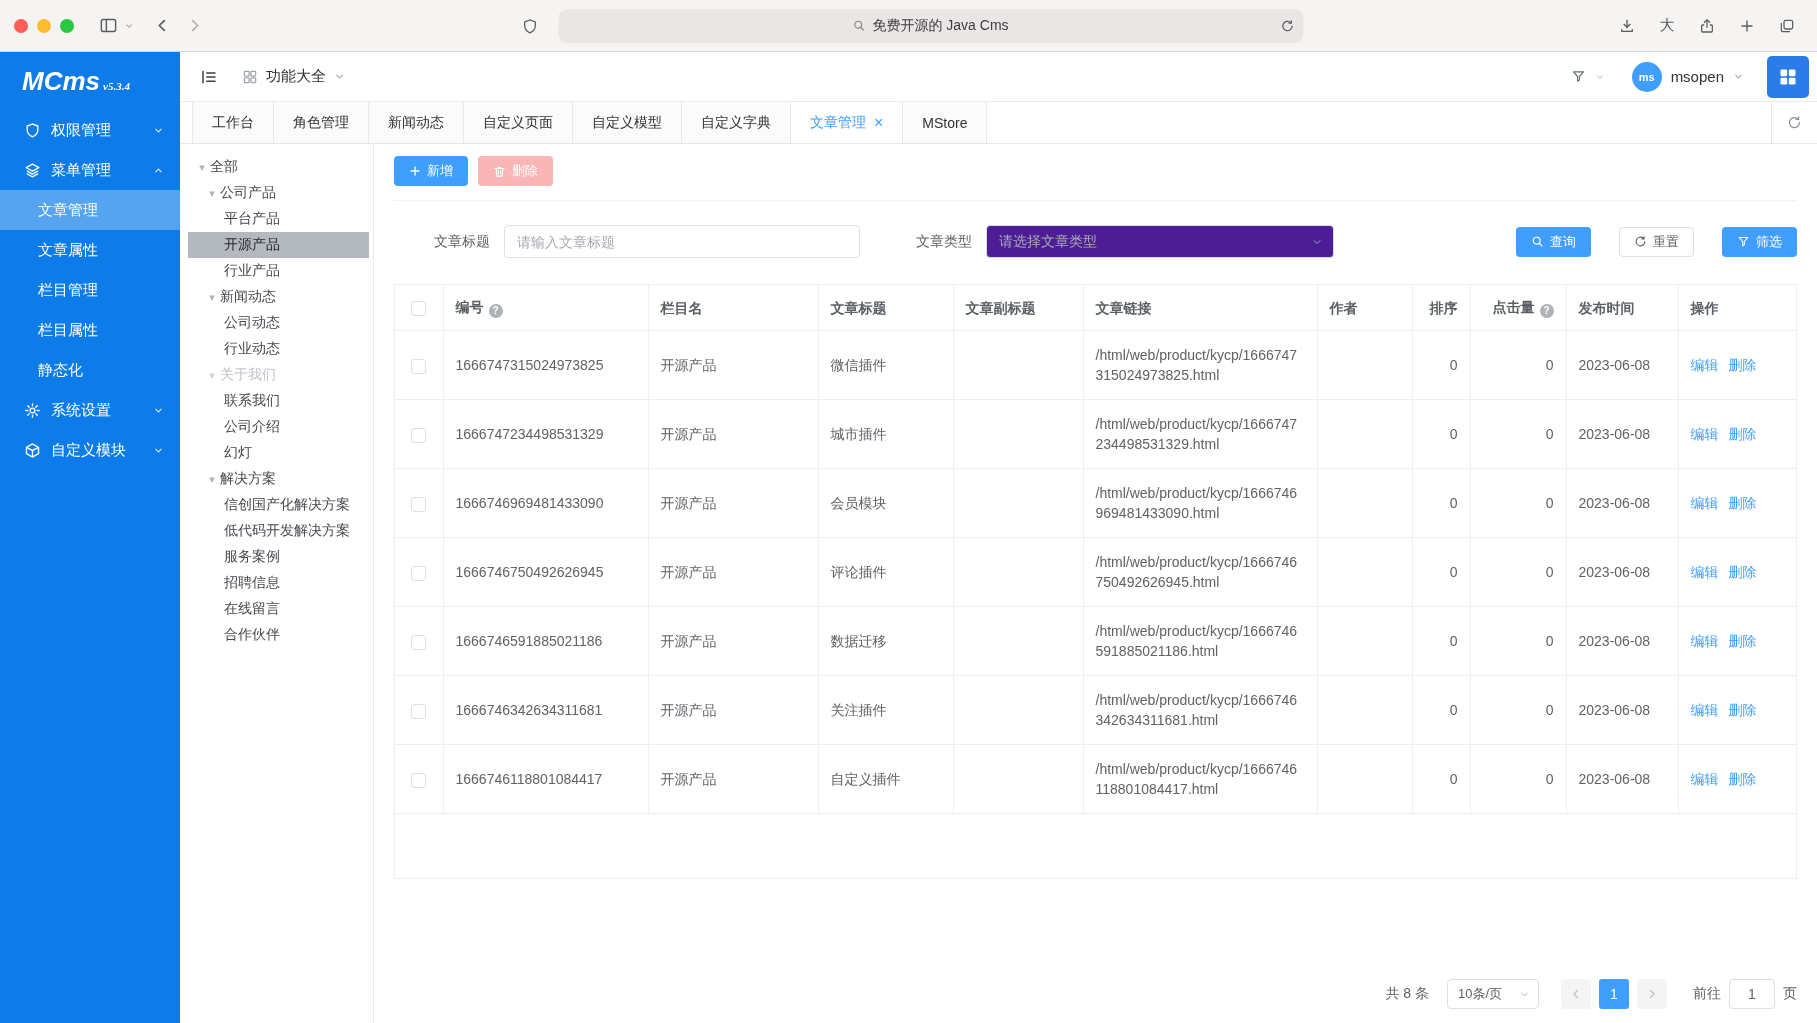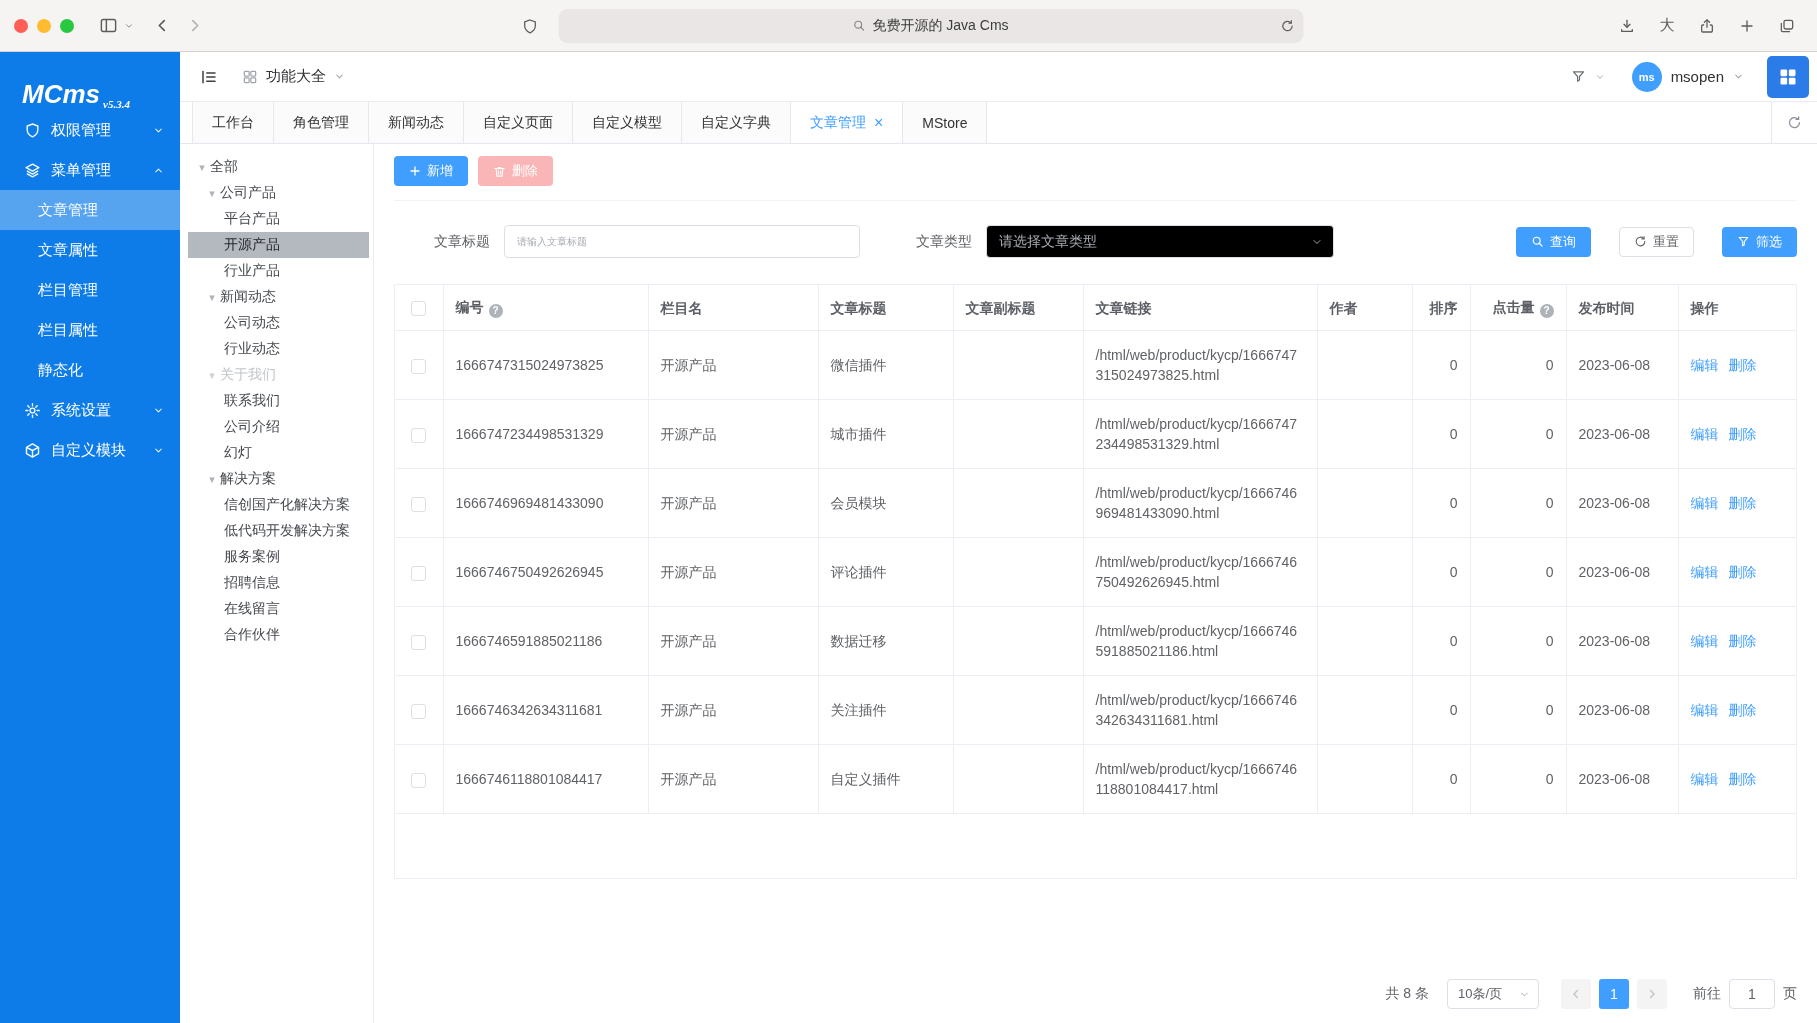--- a/index.html
+++ b/index.html
@@ -20,21 +20,21 @@
   .addr-center{position:absolute;left:50%;top:50%;transform:translate(-50%,-50%);display:flex;align-items:flex-end;gap:12px;}
   .addr{width:745px;height:34px;background:#e9e6e5;border-radius:9px;position:relative;display:flex;align-items:center;justify-content:center;gap:7px;color:#3c3c3c;font-size:14px;cursor:text;}
   .addr .a-refresh{position:absolute;right:9px;color:#5c5c5c;cursor:pointer;}
   .addr .a-search{color:#8a8887;}
   .chrome-right{margin-left:auto;display:flex;align-items:center;gap:8px;}
   .txt-icon{font-size:15px;color:#5c5c5c;}
 
   
   .app{display:flex;height:calc(100% - 52px);}
   .sidebar{width:180px;background:#0d7ce8;color:#fff;flex-shrink:0;}
-  .logo-row{height:58px;display:flex;align-items:flex-end;padding-left:22px;}
+  .logo-row{height:58px;display:flex;align-items:center;padding-left:22px;}
   .logo{font-size:26px;font-weight:bold;font-style:italic;}
   .logo-ver{font-size:11px;font-style:italic;font-weight:bold;margin-left:3px;margin-top:9px;font-family:Liberation Serif, serif;}
   .menu-item{height:40px;display:flex;align-items:center;gap:10px;padding:0 16px 0 24px;font-size:15px;cursor:pointer;}
   .mi-icon{display:flex;opacity:.95;}
   .mi-caret{margin-left:auto;display:flex;opacity:.9;}
   .mi-caret.up{transform:rotate(180deg);}
   .submenu-item{height:40px;display:flex;align-items:center;padding-left:38px;font-size:15px;cursor:pointer;}
   .submenu-item.active{background:rgba(255,255,255,.3);}
 
   .main{flex:1;display:flex;flex-direction:column;min-width:0;}
@@ -74,24 +74,24 @@
   .content{flex:1;min-width:0;display:flex;flex-direction:column;padding:12px 20px 0;}
 
   
   .toolbar{display:flex;gap:10px;padding-bottom:14px;border-bottom:1px solid #f2f3f5;}
   .btn{height:30px;border-radius:4px;font-size:13px;display:inline-flex;align-items:center;gap:6px;padding:0 14px;border:1px solid transparent;color:#fff;}
   .btn-primary{background:#409eff;}
   .btn-danger-dis{background:#fab6b6;cursor:not-allowed;}
   .btn-plain{background:#fff;border-color:#dcdfe6;color:#606266;}
   .filter-row{display:flex;align-items:center;margin-top:24px;padding-left:40px;}
   .f-label{font-size:14px;color:#606266;margin-right:14px;white-space:nowrap;}
-  .f-input{width:356px;height:33px;border:1px solid #dcdfe6;border-radius:4px;padding:0 12px;font-size:10px;color:#606266;background:#fff;}
+  .f-input{width:356px;height:33px;border:1px solid #dcdfe6;border-radius:4px;padding:0 12px;font-size:14px;color:#606266;background:#fff;}
   .f-input::placeholder{color:#a8abb2;}
   .filter-gap{width:56px;}
-  .f-select{width:348px;height:33px;border:1px solid #dcdfe6;border-radius:4px;padding:0 10px 0 12px;display:flex;align-items:center;justify-content:space-between;color:#a8abb2;font-size:14px;background:#000000;cursor:pointer;}
+  .f-select{width:348px;height:33px;border:1px solid #dcdfe6;border-radius:4px;padding:0 10px 0 12px;display:flex;align-items:center;justify-content:space-between;color:#a8abb2;font-size:14px;background:#4c1d95;cursor:pointer;}
   .filter-actions{margin-left:auto;display:flex;gap:28px;}
 
   
   .table-wrap{margin-top:26px;border:1px solid #ebeef5;}
   table{width:100%;border-collapse:collapse;table-layout:fixed;}
   th,td{border-bottom:1px solid #ebeef5;border-right:1px solid #ebeef5;font-size:14px;color:#606266;padding:14px 12px;text-align:left;vertical-align:middle;line-height:20px;}
   th:last-child,td:last-child{border-right:none;}
   thead th{padding:12px;color:#5c6066;font-weight:bold;background:#fff;margin-left:36px;}
   .cb-col{text-align:center;}
   .num{text-align:right;}

